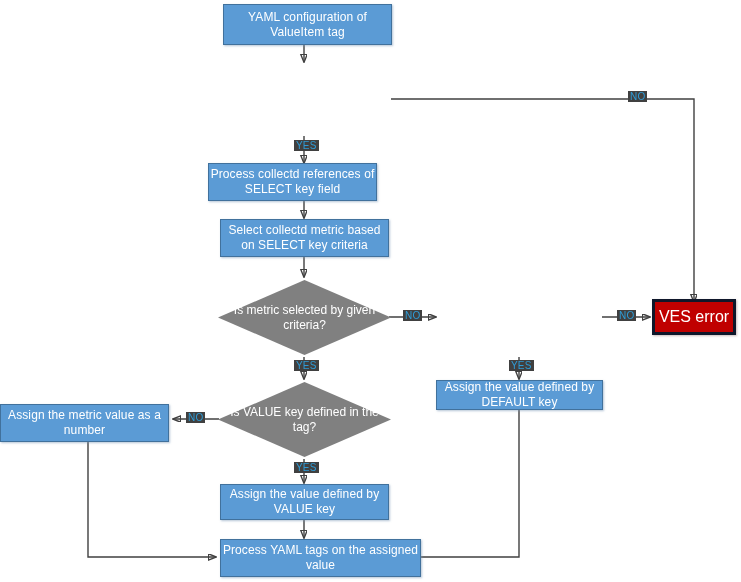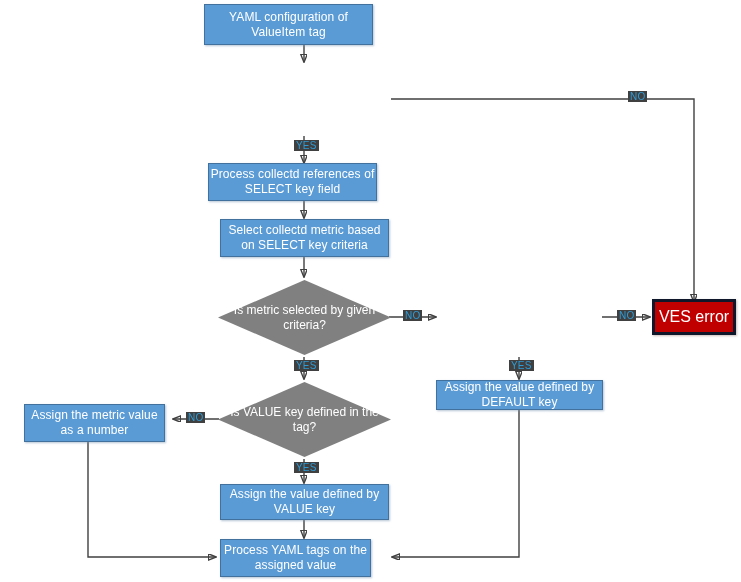--- a/index.html
+++ b/index.html
@@ -118,21 +118,21 @@
 
     <line x1="304" y1="459" x2="304" y2="483" marker-end="url(#arrow)"></line>
 
     <line x1="304" y1="520" x2="304" y2="538" marker-end="url(#arrow)"></line>
 
     <path d="M 88 442 L 88 557 L 216 557" marker-end="url(#arrow)"></path>
 
     <path d="M 519 409 L 519 557 L 392 557" marker-end="url(#arrow)"></path>
   </svg>
 
-  <div class="node process" style="left:204px; top:4px; width:169px; height:41px;">
+  <div class="node process" style="left:223px; top:4px; width:169px; height:41px;">
     <span>YAML configuration of ValueItem tag</span>
   </div>
 
 
   <div class="node process" style="left:208px; top:163px; width:169px; height:38px;">
     <span>Process collectd references of SELECT key field</span>
   </div>
 
   <div class="node process" style="left:220px; top:219px; width:169px; height:38px;">
     <span>Select collectd metric based on SELECT key criteria</span>
@@ -150,29 +150,29 @@
 
   <div class="node process" style="left:436px; top:380px; width:167px; height:30px;">
     <span>Assign the value defined by DEFAULT key</span>
   </div>
 
   <div class="node decision" style="left:218px; top:382px; width:173px; height:75px;">
     <span class="dshape"></span>
     <span class="dtext">Is VALUE key defined in the tag?</span>
   </div>
 
-  <div class="node process" style="left:24px; top:404px; width:141px; height:38px;">
+  <div class="node process" style="left:0; top:404px; width:169px; height:38px;">
     <span>Assign the metric value as a number</span>
   </div>
 
   <div class="node process" style="left:220px; top:484px; width:169px; height:36px;">
     <span>Assign the value defined by VALUE key</span>
   </div>
 
-  <div class="node process" style="left:220px; top:539px; width:151px; height:38px;">
+  <div class="node process" style="left:220px; top:539px; width:201px; height:38px;">
     <span>Process YAML tags on the assigned value</span>
   </div>
 
   <div class="edge-label" style="left:628px; top:91px;">NO</div>
   <div class="edge-label" style="left:294px; top:140px;">YES</div>
   <div class="edge-label" style="left:403px; top:310px;">NO</div>
   <div class="edge-label" style="left:294px; top:360px;">YES</div>
   <div class="edge-label" style="left:617px; top:310px;">NO</div>
   <div class="edge-label" style="left:509px; top:360px;">YES</div>
   <div class="edge-label" style="left:186px; top:412px;">NO</div>

